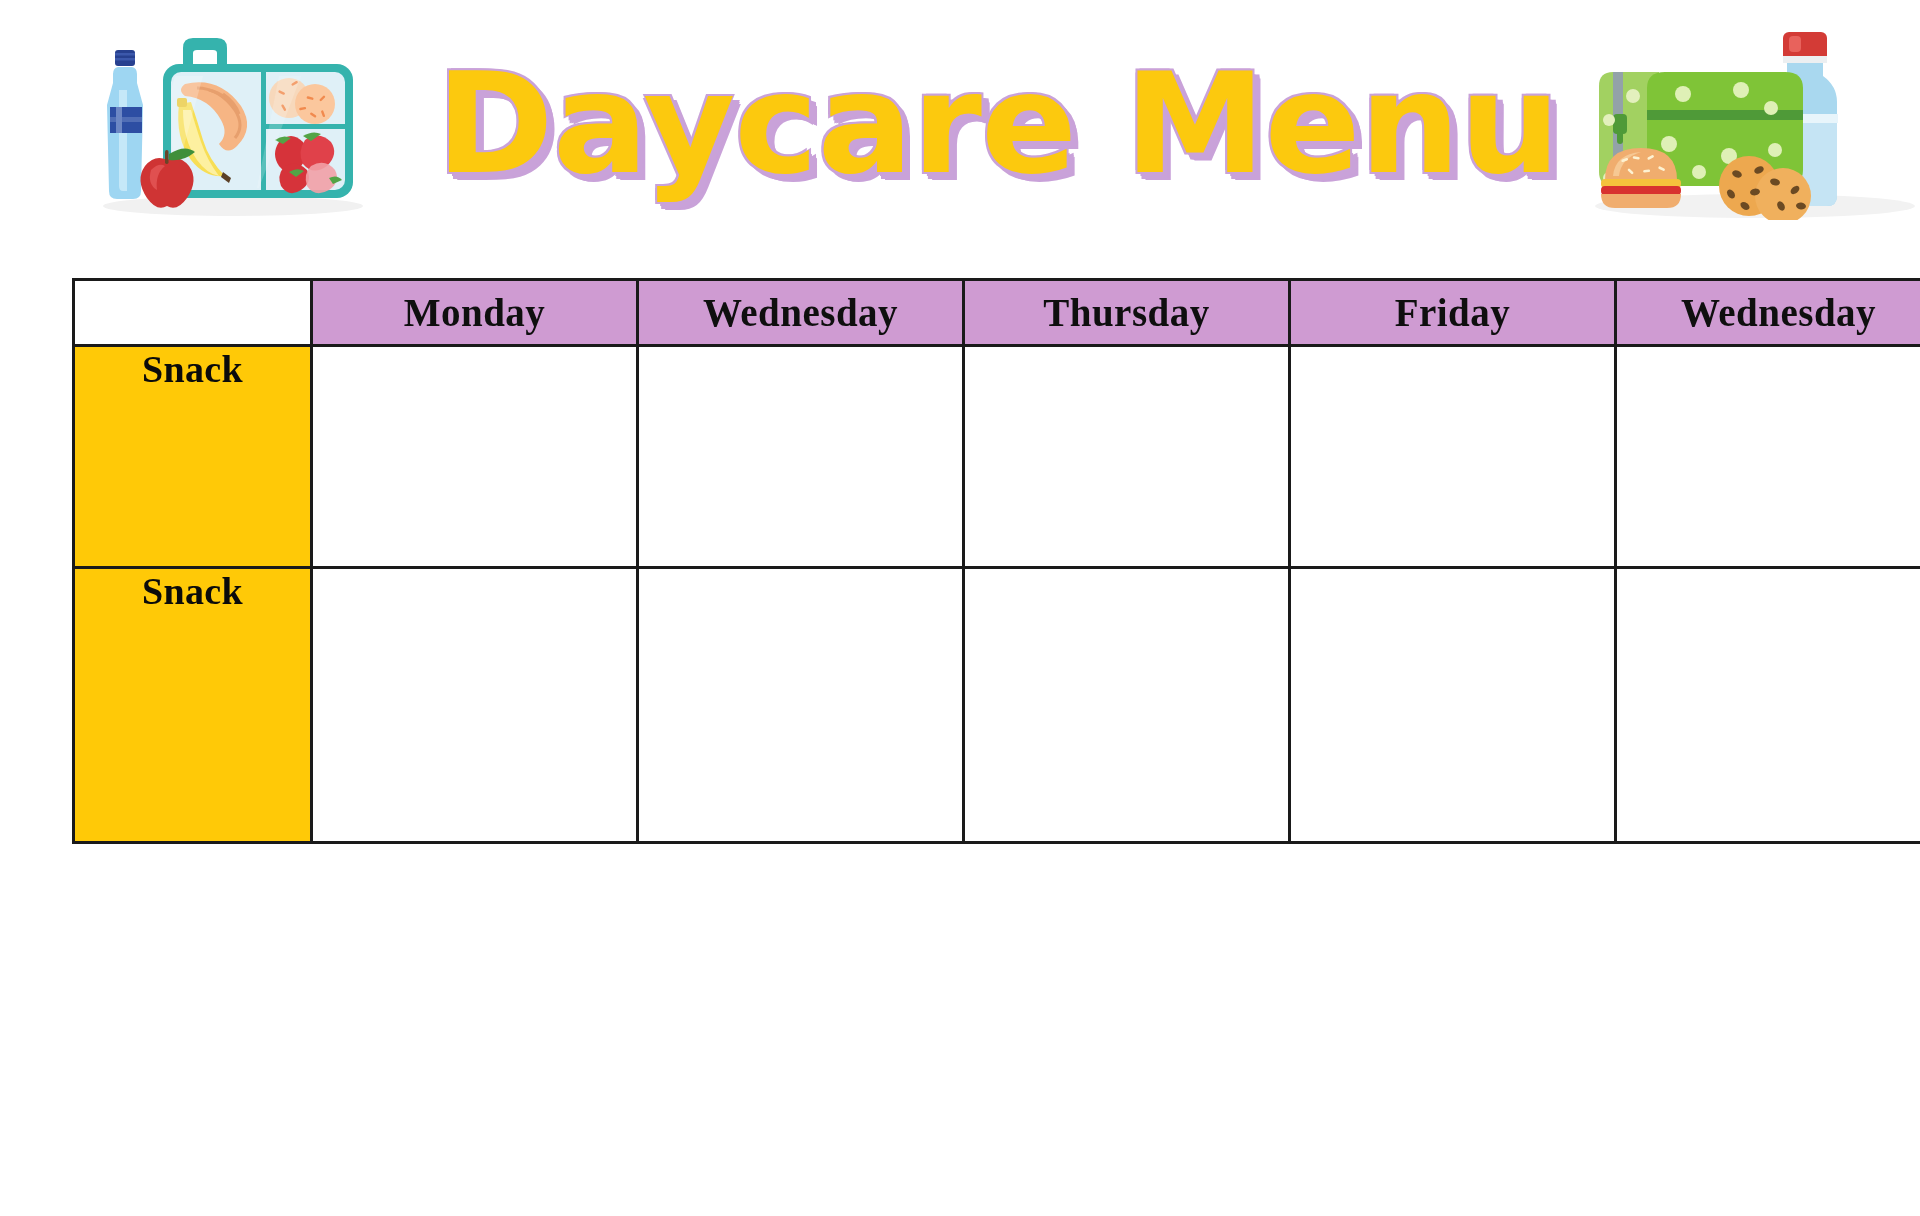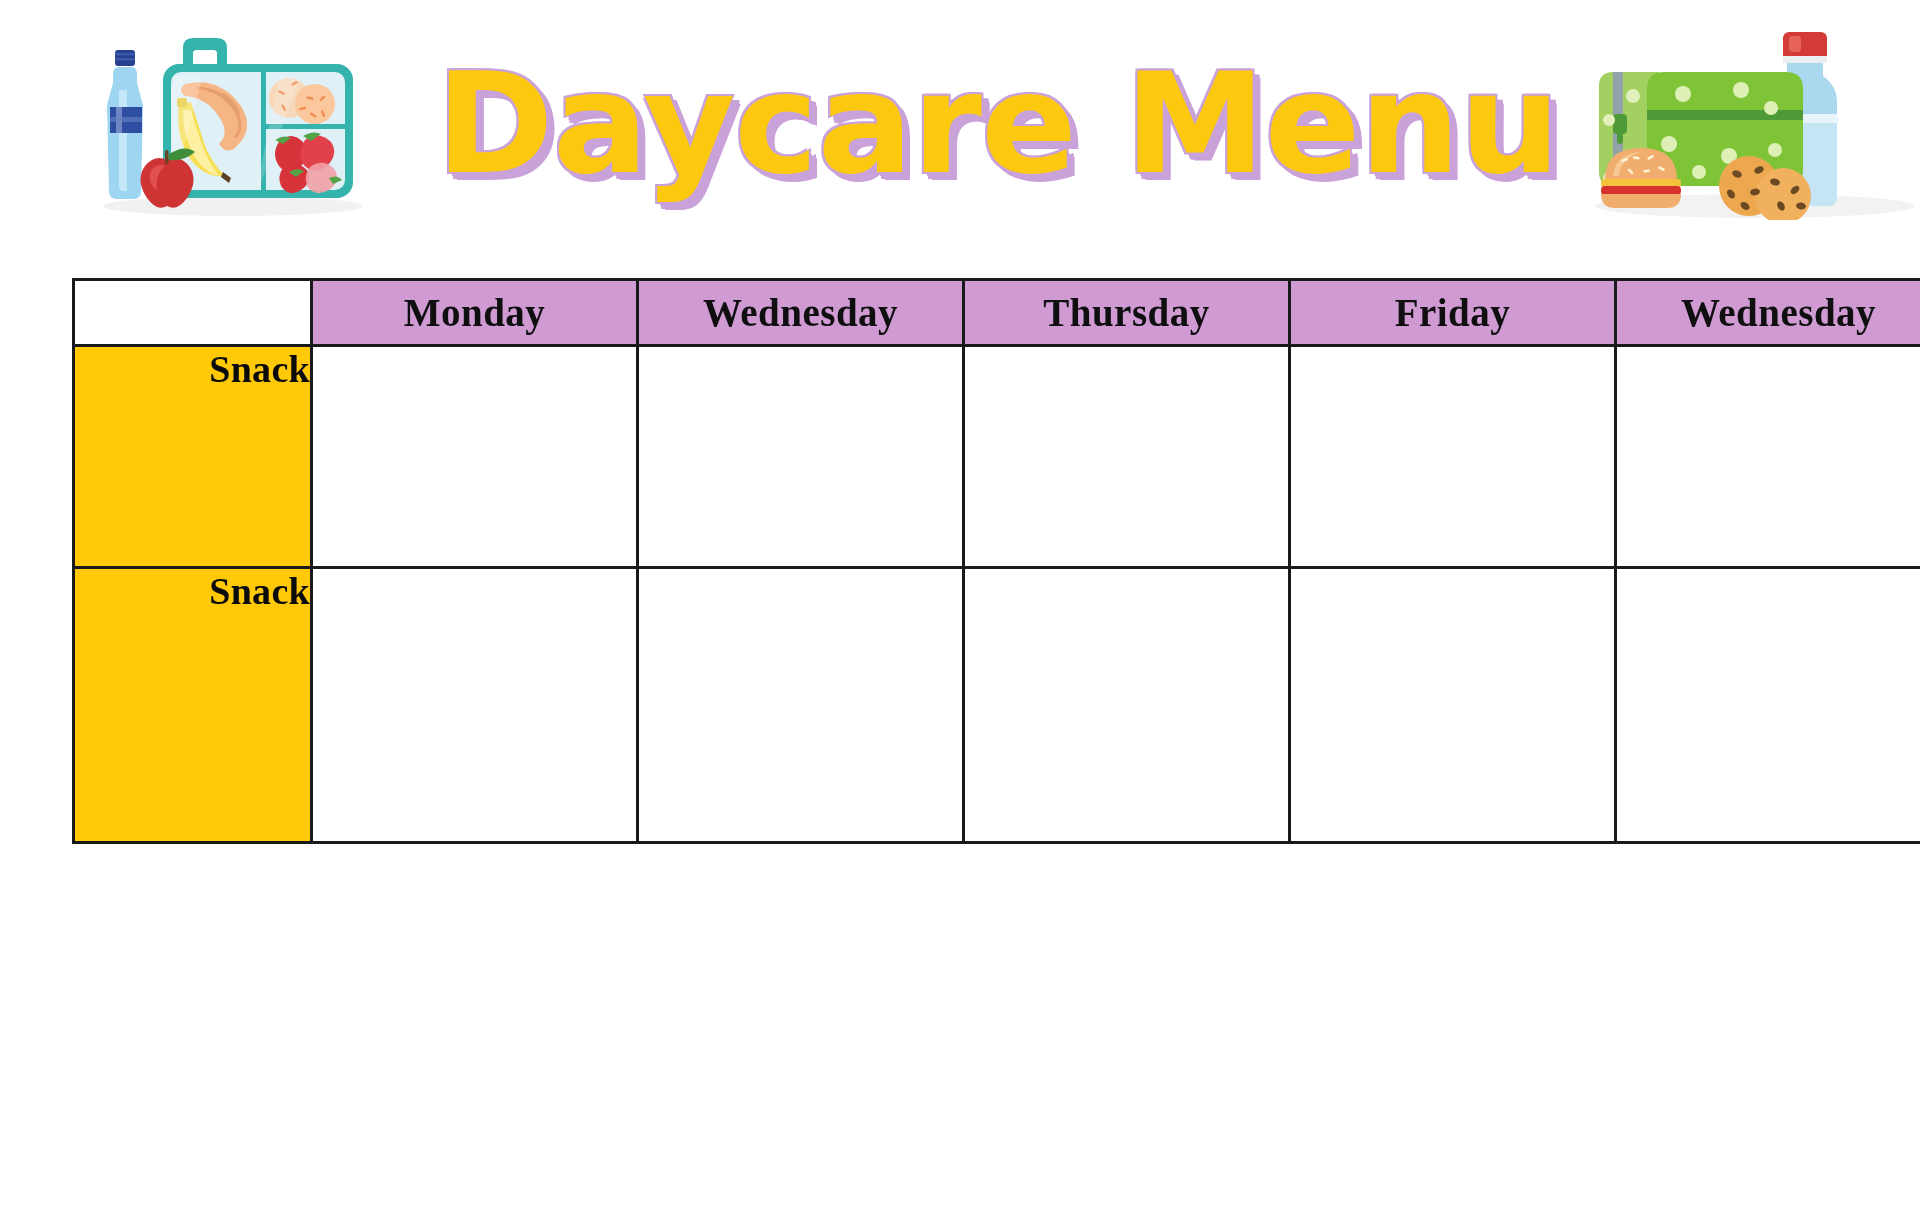--- a/index.html
+++ b/index.html
@@ -100,21 +100,21 @@
     background: #ffffff;
     border-top: 3px solid #1a1a1a;
   }
 
   tbody td.meal-cell {
     background: #FFC907;
     font-family: "Liberation Serif", serif;
     font-weight: 700;
     font-size: 38px;
     color: #0b0b0b;
-    text-align: right;
+    text-align: center;
     vertical-align: top;
     padding-top: 28px;
     padding-left: 14px;
     letter-spacing: 0.3px;
   }
   tbody td.day-cell {
     background: #ffffff;
     vertical-align: top;
   }
   tr.row-snack-1 td { height: 219px; }

